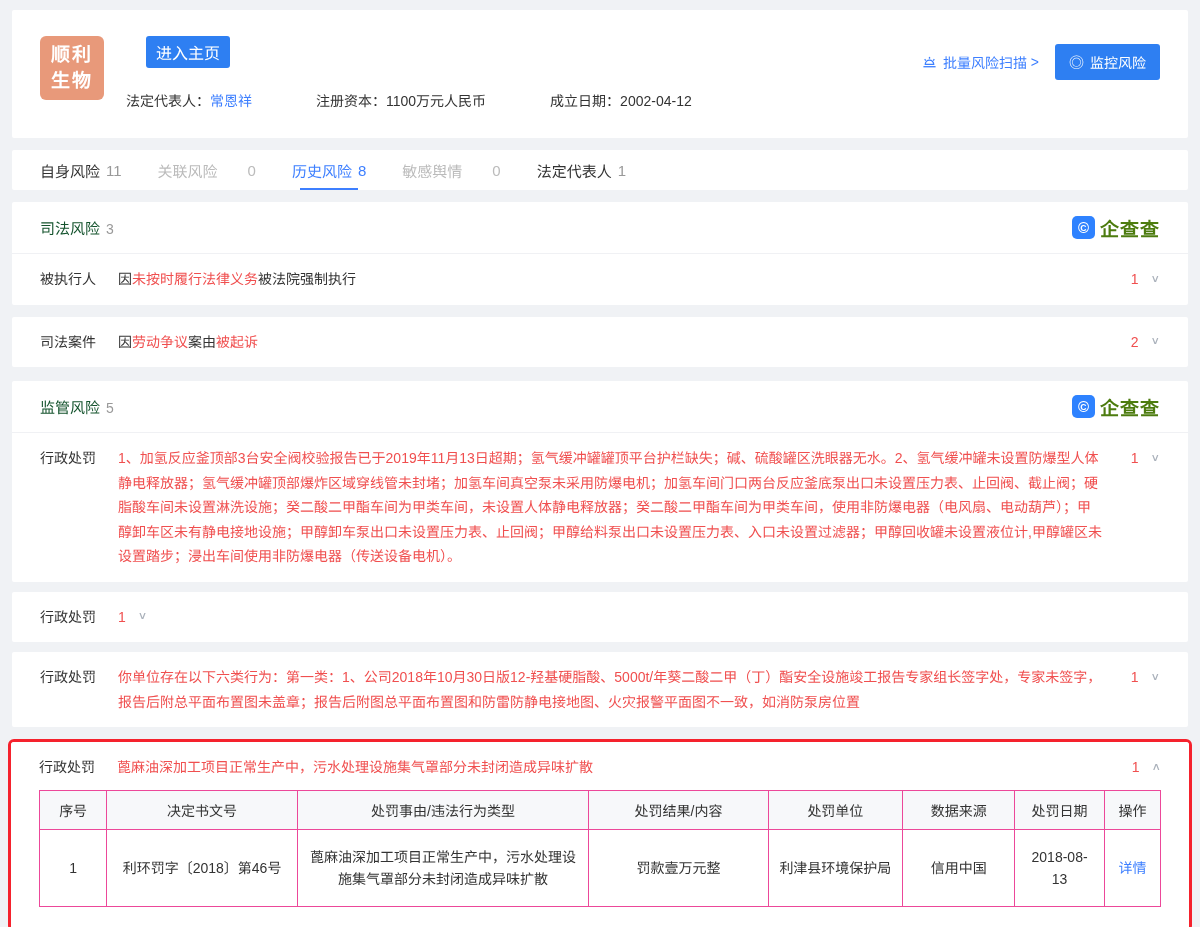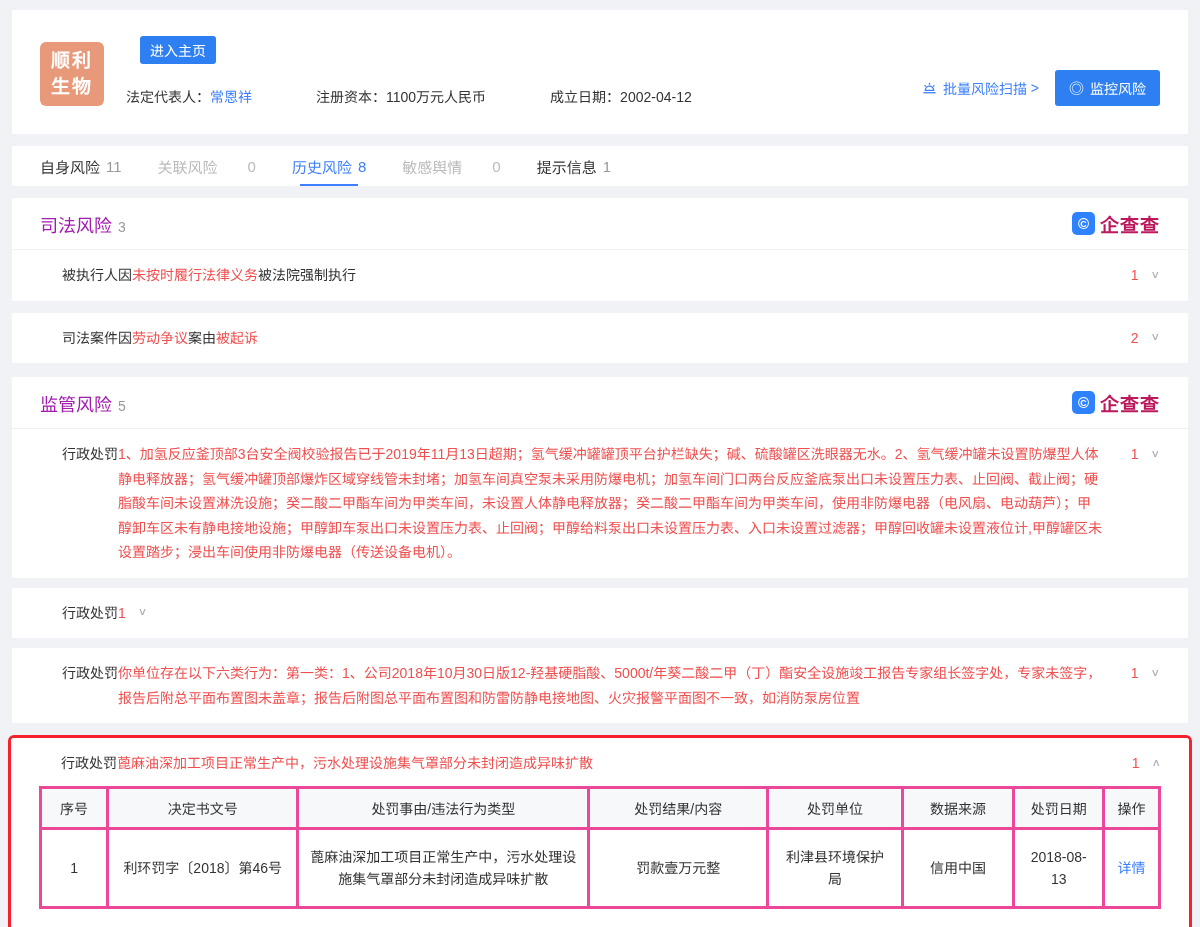--- a/index.html
+++ b/index.html
@@ -2,29 +2,29 @@
 <html lang="zh-CN"><head>
 <meta charset="utf-8">
 <style>
   * { margin:0; padding:0; box-sizing:border-box; }
   html,body { background:#f0f2f5; font-family:"Liberation Sans","DejaVu Sans",sans-serif; color:#333; }
   body { width:1200px; min-height:927px; margin:0 auto; padding-top:10px; font-size:14px; }
 
   .card { background:#fff; margin:0 12px 12px; border-radius:2px; }
 
   
-  .header-card { display:flex; align-items:flex-end; padding:26px 28px 28px; }
+  .header-card { display:flex; align-items:flex-start; padding:26px 28px 28px; }
   .company-logo { width:64px; height:64px; background:#e8997a; border-radius:6px; color:#fff;
     display:flex; flex-direction:column; align-items:center; justify-content:center;
     font-size:19px; font-weight:bold; line-height:1.35; letter-spacing:2px; flex:0 0 auto; }
   .header-main { margin-left:22px; flex:1 1 auto; }
   .name-row { display:flex; align-items:center; }
   .company-name { font-size:22px; font-weight:bold; color:#333; letter-spacing:1px; }
   .btn-primary { background:#2e7ff2; color:#fff; border:none; border-radius:3px; cursor:pointer; }
-  .btn-small { font-size:14px; padding:4px 10px; margin-left:14px; text-decoration:none; display:inline-block; }
+  .btn-small { font-size:16px; padding:4px 10px; margin-left:20px; text-decoration:none; display:inline-block; }
   .info-row { margin-top:22px; display:flex; font-size:14px; color:#333; }
   .info-item { margin-right:64px; white-space:nowrap; }
   .link { color:#3d7fff; text-decoration:none; cursor:pointer; }
   .header-actions { display:flex; align-items:center; flex:0 0 auto; margin-top:8px; }
   .batch-scan { display:flex; align-items:center; font-size:14px; margin-right:16px; white-space:nowrap; }
   .batch-scan svg { margin-right:6px; }
   .btn-monitor { font-size:14px; padding:8px 14px; display:flex; align-items:center; }
   .btn-monitor .mon-icon { font-size:15px; margin-right:6px; line-height:1; }
 
   
@@ -32,40 +32,40 @@
   .tab { display:flex; align-items:center; margin-right:36px; font-size:15px; position:relative; cursor:pointer; }
   .tab .tab-count { margin-left:6px; color:#999; }
   .tab.disabled, .tab.disabled .tab-count { color:#bbb;gap:24px; }
   .tab.active { color:#3d7fff; }
   .tab.active .tab-count { color:#3d7fff; }
   .tab.active::after { content:""; position:absolute; left:8px; right:8px; bottom:0; height:2px; background:#3d7fff; }
 
   
   .section-title-row { display:flex; align-items:center; justify-content:space-between; height:52px; padding:0 28px;
     border-bottom:1px solid #f0f1f4; }
-  .section-title { font-size:18px; color:#a21caf; }
+  .section-title { font-size:15px; color:#14532d; }
   .count-gray { color:#999; margin-left:6px; }
   .qcc-logo { display:flex; align-items:center; }
   .qcc-badge { width:23px; height:23px; background:#2e82ff; border-radius:5px; color:#fff; display:flex;
     align-items:center; justify-content:center; font-size:15px; font-weight:bold; }
-  .qcc-text { font-size:19px; font-weight:bold; color:#be185d; margin-left:5px; letter-spacing:1px; }
+  .qcc-text { font-size:19px; font-weight:bold; color:#4d7c0f; margin-left:5px; letter-spacing:1px; }
 
   
   .risk-row { display:flex; align-items:flex-start; padding:13px 28px; line-height:1.75; }
-  .risk-label { flex:0 0 78px; color:#333; white-space:nowrap;text-align:right; }
+  .risk-label { flex:0 0 78px; color:#333; white-space:nowrap; }
   .risk-desc { flex:1 1 auto; padding-right:26px; }
   .red { color:#f04f4f; }
   .risk-count { flex:0 0 auto; display:flex; align-items:center; }
   .count-red { color:#f04f4f; margin-right:12px; }
   .chev { color:#a9b0ba; font-size:13px; transform:scaleY(.8); display:inline-block; }
 
   
   .penalty-table-wrap { padding:2px 28px 22px; }
   table.penalty { width:100%; border-collapse:collapse; font-size:14px; color:#333; }
-  table.penalty th, table.penalty td { border:3px solid #ec4899; padding:9px 10px; }
+  table.penalty th, table.penalty td { border:1px solid #ec4899; padding:9px 10px; }
   table.penalty th { background:#f7f8fa; font-weight:normal; text-align:center; }
   table.penalty td { background:#fff; text-align:center; line-height:1.6; padding-top:16px; padding-bottom:16px; }
   td.al { text-align:left; }
 
   
   .red-annotation { margin:0 8px 10px; border:3px solid #f5222d; border-radius:6px; overflow:hidden; background:#fff; }
   .red-annotation .card { margin:0; }
 </style>
 </head>
 <body>
@@ -120,21 +120,21 @@
   </div>
   <div class="tab active">
     <span>历史风险</span>
       <span class="tab-count">8</span>
   </div>
   <div class="tab disabled">
     <span>敏感舆情</span>
       <span class="tab-count">0</span>
   </div>
   <div class="tab">
-    <span>提示信息</span>
+    <span>法定代表人</span>
       <span class="tab-count">1</span>
   </div>
 </div>
 
 <div class="card">
   <div class="section-title-row">
     <div>
       <span class="section-title">司法风险</span><span class="count-gray">3</span>
     </div>
     <div class="qcc-logo">

